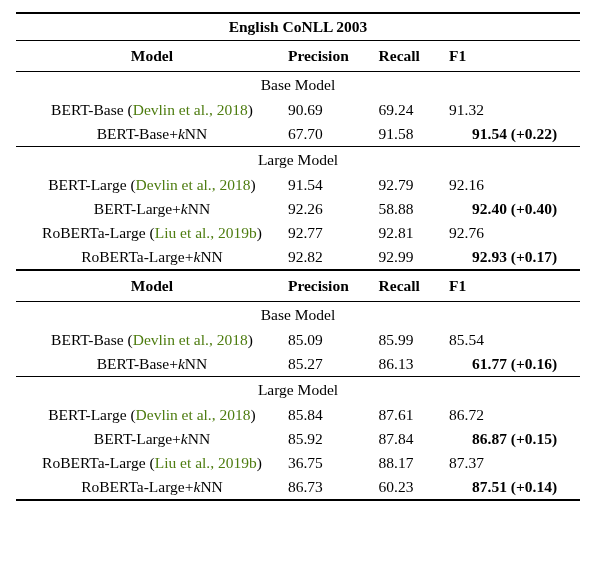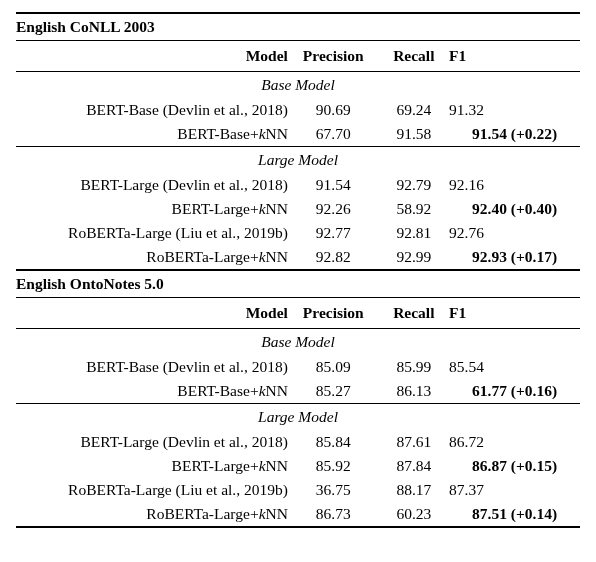--- a/index.html
+++ b/index.html
@@ -13,43 +13,42 @@
     box-sizing: border-box;
   }
   .table {
     width: 100%;
     border-collapse: collapse;
   }
   .rule-top { border-top: 2px solid #000; }
   .rule-bottom-thin { border-bottom: 1px solid #000; }
   .rule-bottom-thick { border-bottom: 2px solid #000; }
   .dataset-title {
-    text-align: left;
+    text-align: center;
     font-weight: bold;
     padding: 4px 0;
     font-family: Liberation Serif, serif;
   }
   .header-row td {
     font-weight: bold;
     padding: 6px 0 6px 0;
   }
   .section-row td {
     text-align: center;
-    font-style: italic;
     padding: 4px 0;
   }
   .data-row td {
     padding: 3px 0;
     vertical-align: baseline;
   }
-  .col-model { width: 270px; text-align: right; }
-  .col-prec  { width: 90px; text-align: center; }
-  .col-rec   { width: 70px; text-align: center; }
+  .col-model { width: 270px; text-align: center; }
+  .col-prec  { width: 90px; text-align: left; }
+  .col-rec   { width: 70px; text-align: left; }
   .col-f1    { width: 130px; text-align: left; white-space: nowrap; margin-left: 17px; }
-  .cite-link { color: #000000; font-family: Liberation Serif, serif; }
+  .cite-link { color: #4d7c0f; font-family: Liberation Serif, serif; }
   .f1-bold { font-weight: bold; text-align: center; }
 </style>
 </head>
 <body>
 
 <table class="table">
   <tbody id="table-body">
       <tr class="rule-top rule-bottom-thin">
         <td class="dataset-title" colspan="4">English CoNLL 2003</td>
       </tr>
@@ -79,37 +78,34 @@
       </tr>
       <tr class="data-row">
         <td class="col-model"><span>BERT-Large (</span><span class="cite-link">Devlin et al., 2018</span><span>)</span></td>
         <td class="col-prec">91.54</td>
         <td class="col-rec">92.79</td>
         <td class="col-f1">92.16</td>
       </tr>
       <tr class="data-row">
         <td class="col-model"><span>BERT-Large+</span><i>k</i><span>NN</span></td>
         <td class="col-prec">92.26</td>
-        <td class="col-rec">58.92</td>
+        <td class="col-rec">58.88</td>
         <td class="col-f1 f1-bold">92.40 (+0.40)</td>
       </tr>
       <tr class="data-row">
         <td class="col-model"><span>RoBERTa-Large (</span><span class="cite-link">Liu et al., 2019b</span><span>)</span></td>
         <td class="col-prec">92.77</td>
         <td class="col-rec">92.81</td>
         <td class="col-f1">92.76</td>
       </tr>
       <tr class="data-row rule-bottom-thick">
         <td class="col-model"><span>RoBERTa-Large+</span><i>k</i><span>NN</span></td>
         <td class="col-prec">92.82</td>
         <td class="col-rec">92.99</td>
         <td class="col-f1 f1-bold">92.93 (+0.17)</td>
-      </tr>
-      <tr class="rule-bottom-thin">
-        <td class="dataset-title" colspan="4">English OntoNotes 5.0</td>
       </tr>
       <tr class="header-row rule-bottom-thin">
         <td class="col-model">Model</td>
         <td class="col-prec">Precision</td>
         <td class="col-rec">Recall</td>
         <td class="col-f1">F1</td>
       </tr>
       <tr class="section-row">
         <td colspan="4">Base Model</td>
       </tr>

